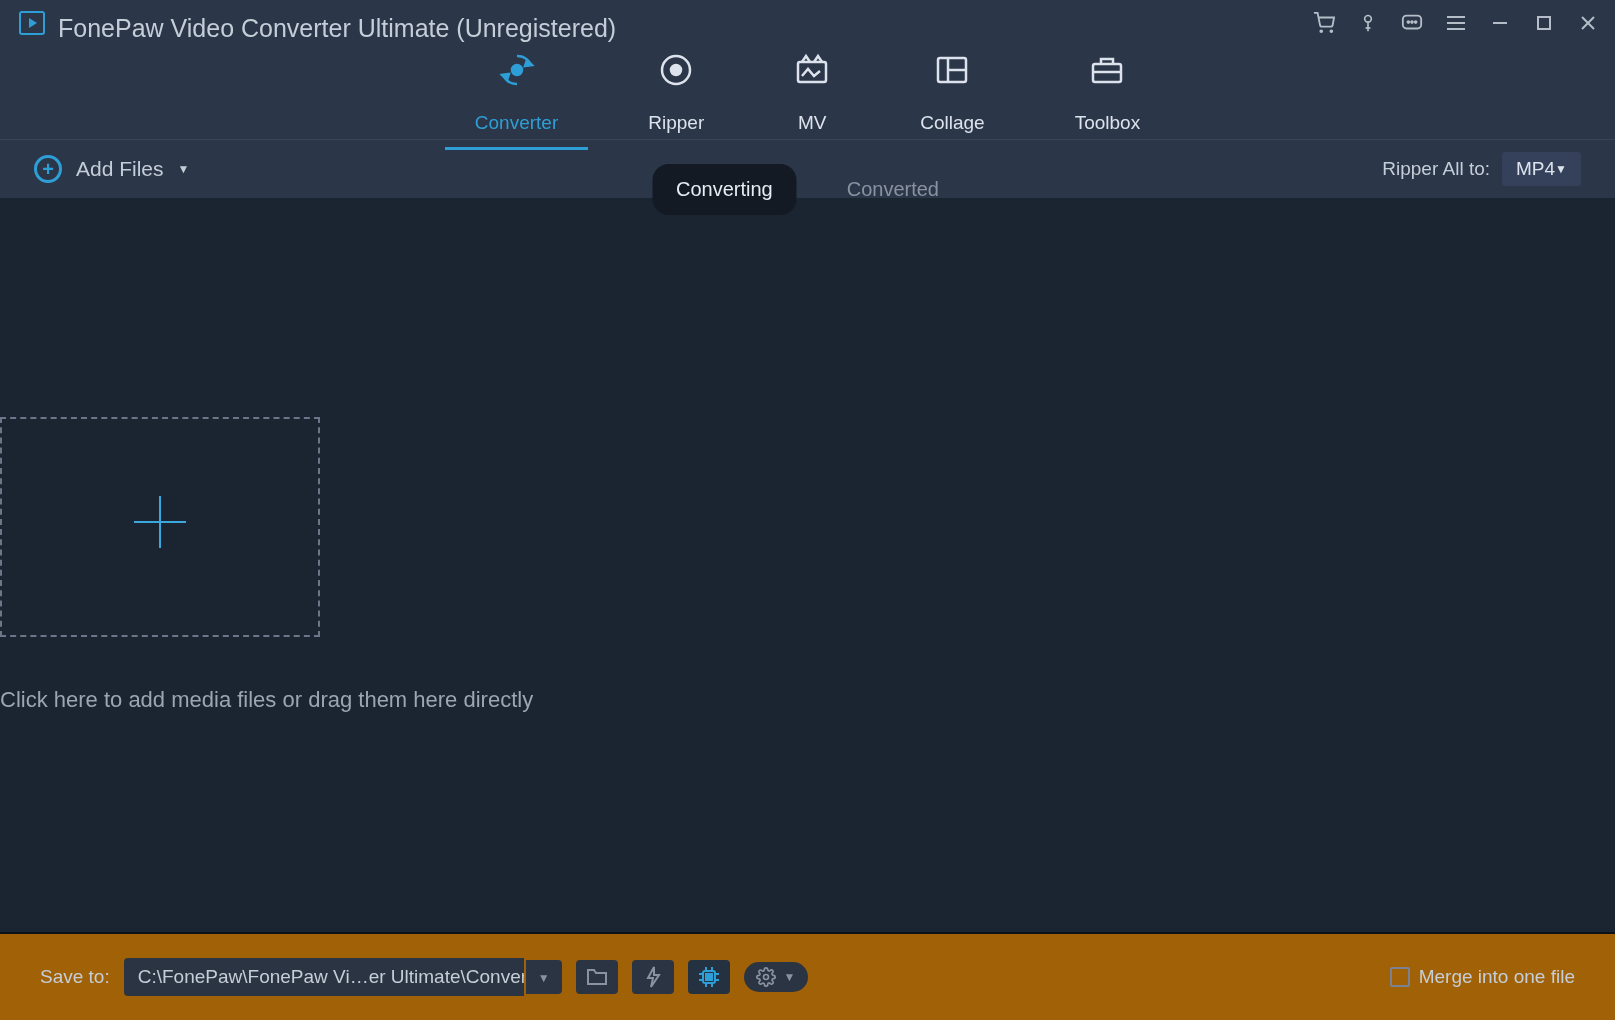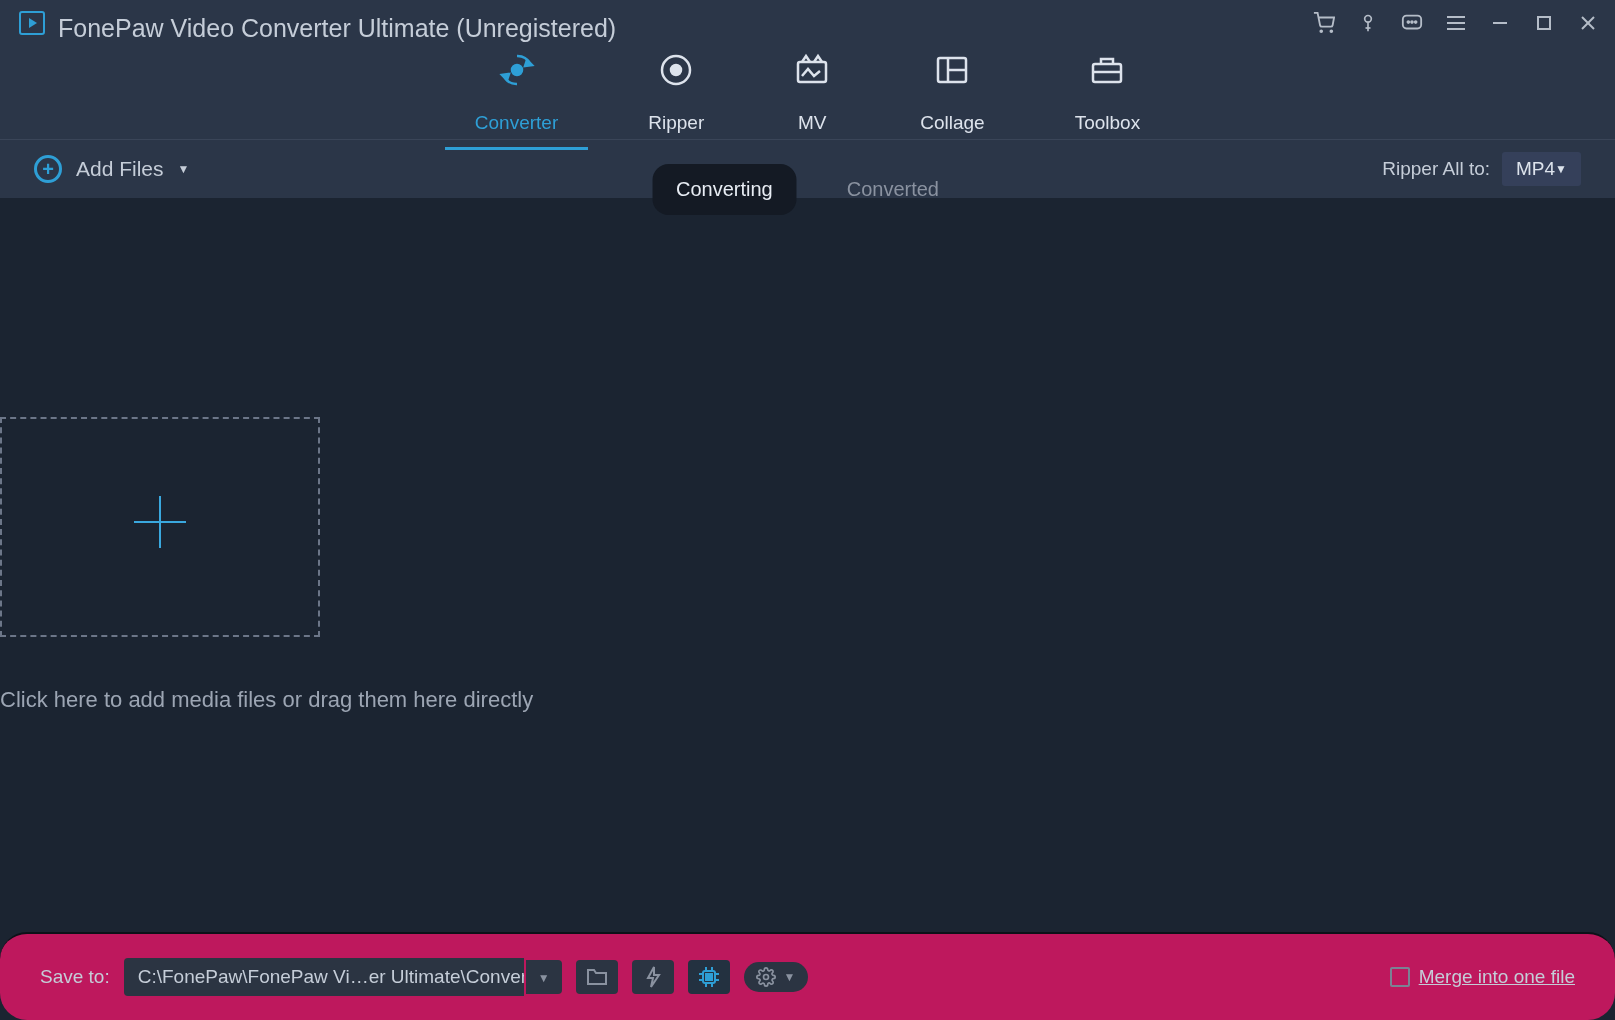--- a/index.html
+++ b/index.html
@@ -180,28 +180,27 @@
       font-size: 64px;
       font-weight: 200;
       line-height: 1;
     }
     .drop-text {
       color: #9ca5b3;
       font-size: 22px;
     }
     
     .bottom-bar {
-      background: #be185d;
+      background: #a16207;
       border-top: 2px solid #0d1118;
       height: 88px;
       display: flex;
       align-items: center;
       padding: 0 40px;
       gap: 14px;
-      border-radius: 27px;
     }
     .save-label {
       color: #c5cdd8;
       font-size: 19px;
     }
     .save-path-box {
       background: #2b3442;
       padding: 8px 14px;
       border-radius: 4px 0 0 4px;
       width: 400px;
@@ -244,21 +243,20 @@
       color: #8a92a0;
     }
     .merge-check {
       margin-left: auto;
       display: flex;
       align-items: center;
       gap: 9px;
       color: #c5cdd8;
       font-size: 19px;
       cursor: pointer;
-      text-decoration: underline;
     }
     .checkbox-box {
       width: 20px;
       height: 20px;
       border: 2px solid #7a8294;
       border-radius: 2px;
     }
     .convert-all-btn {
       background: #4db3e6;
       color: #0b1420;

